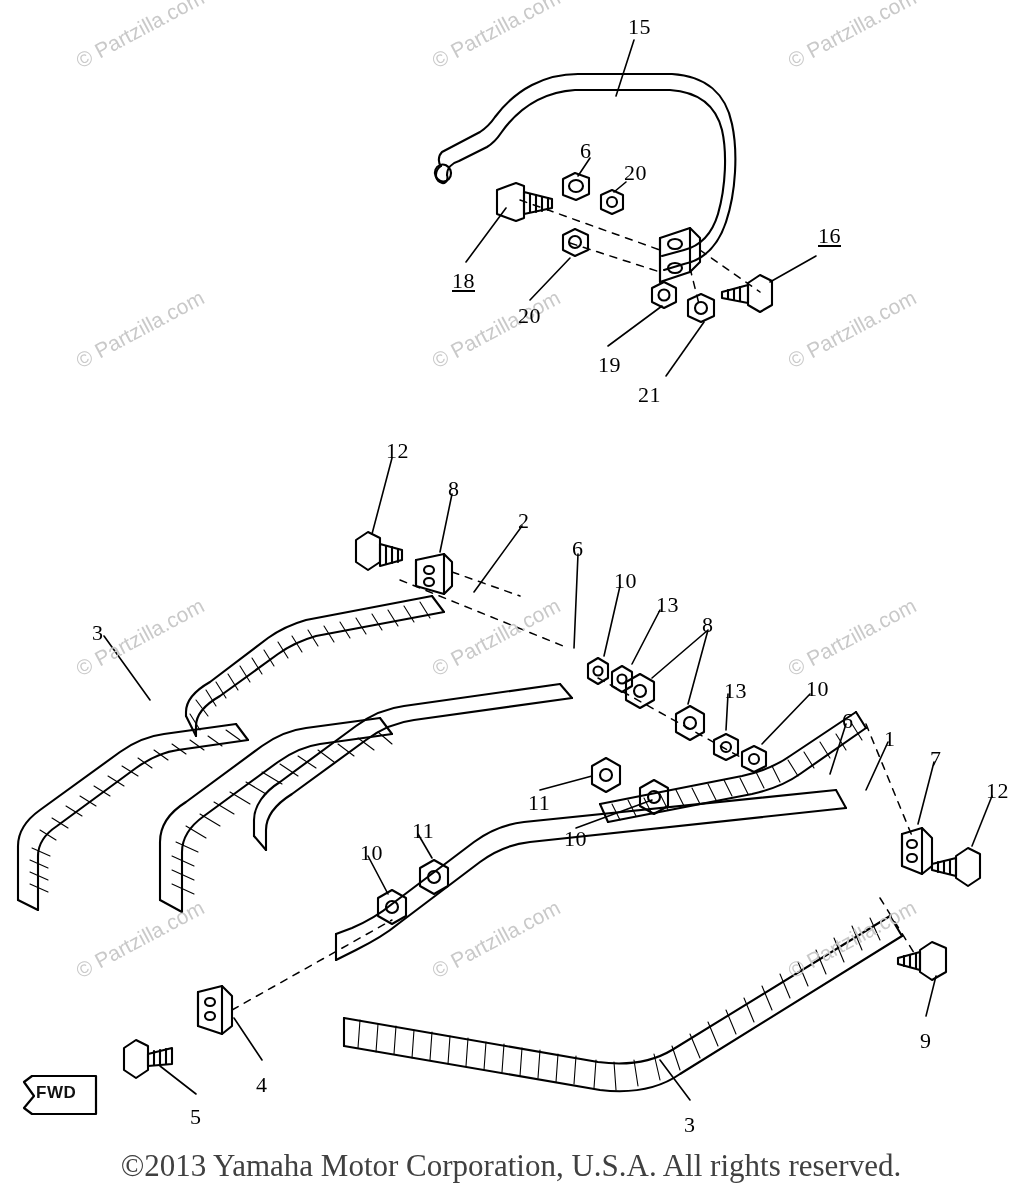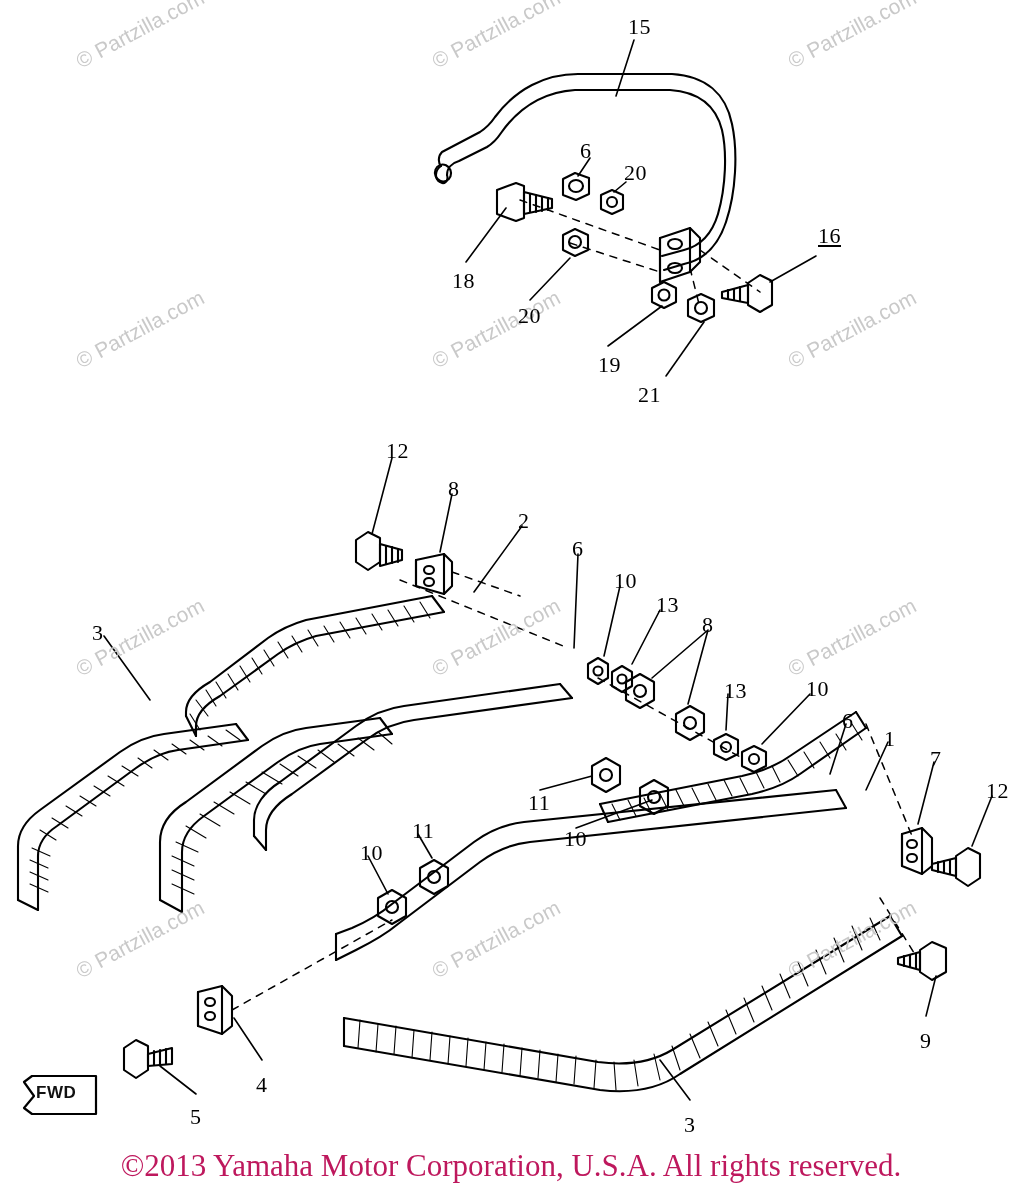--- a/index.html
+++ b/index.html
@@ -36,21 +36,21 @@
   }
 
   .copyright{
     position:absolute;
     left:0;
     top:1148px;
     width:1022px;
     text-align:center;
     font-family:"Liberation Serif", serif;
     font-size:31px;
-    color:#be185d;
+    color:#404040;
     white-space:nowrap;
   }
   .fwd{
     position:absolute;
     left:22px;top:1072px;
     width:78px;height:46px;text-align:right;
   }
   .fwd span{
     position:absolute;left:14px;top:11px;
     font-family:"Liberation Sans", sans-serif;
@@ -375,21 +375,21 @@
   <div class="wm" style="left:428px;top:660px;">© Partzilla.com</div>
   <div class="wm" style="left:784px;top:660px;">© Partzilla.com</div>
   <div class="wm" style="left:72px;top:962px;">© Partzilla.com</div>
   <div class="wm" style="left:428px;top:962px;">© Partzilla.com</div>
   <div class="wm" style="left:784px;top:962px;">© Partzilla.com</div>
 
   <div class="callout" style="left:628px;top:14px;">15</div>
   <div class="callout" style="left:580px;top:138px;">6</div>
   <div class="callout" style="left:624px;top:160px;">20</div>
   <div class="callout" style="left:818px;top:223px;text-decoration:underline;">16</div>
-  <div class="callout" style="left:452px;top:268px;">18</div>
+  <div class="callout" style="left:452px;top:268px;text-decoration:underline;">18</div>
   <div class="callout" style="left:518px;top:303px;">20</div>
   <div class="callout" style="left:598px;top:352px;">19</div>
   <div class="callout" style="left:638px;top:382px;">21</div>
   <div class="callout" style="left:386px;top:438px;">12</div>
   <div class="callout" style="left:448px;top:476px;">8</div>
   <div class="callout" style="left:518px;top:508px;">2</div>
   <div class="callout" style="left:572px;top:536px;">6</div>
   <div class="callout" style="left:614px;top:568px;">10</div>
   <div class="callout" style="left:656px;top:592px;">13</div>
   <div class="callout" style="left:702px;top:612px;">8</div>

